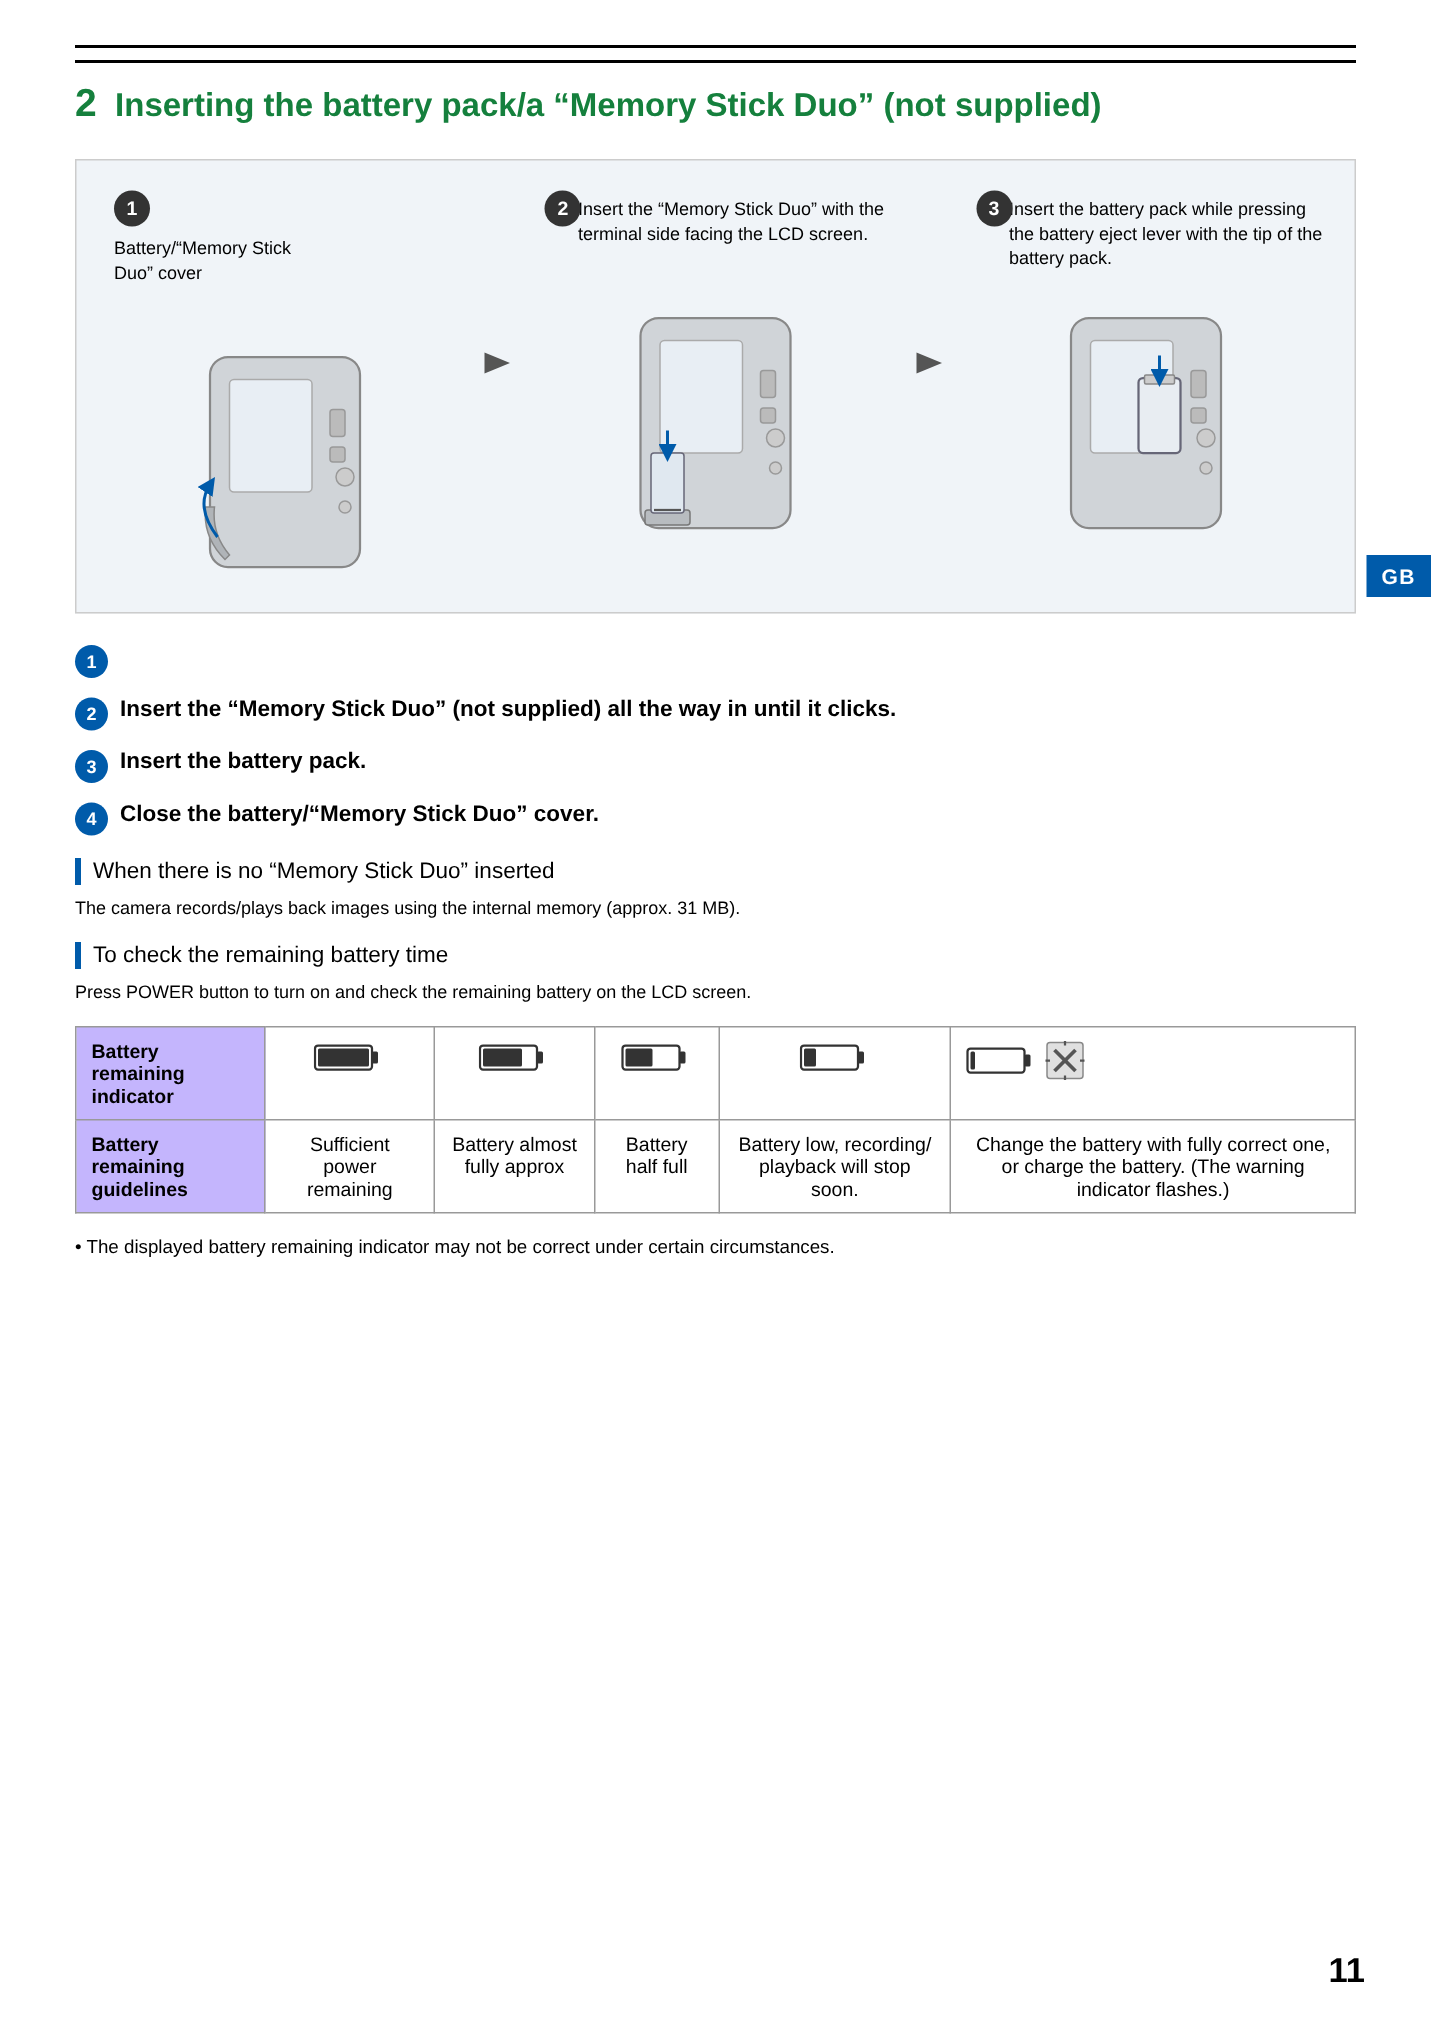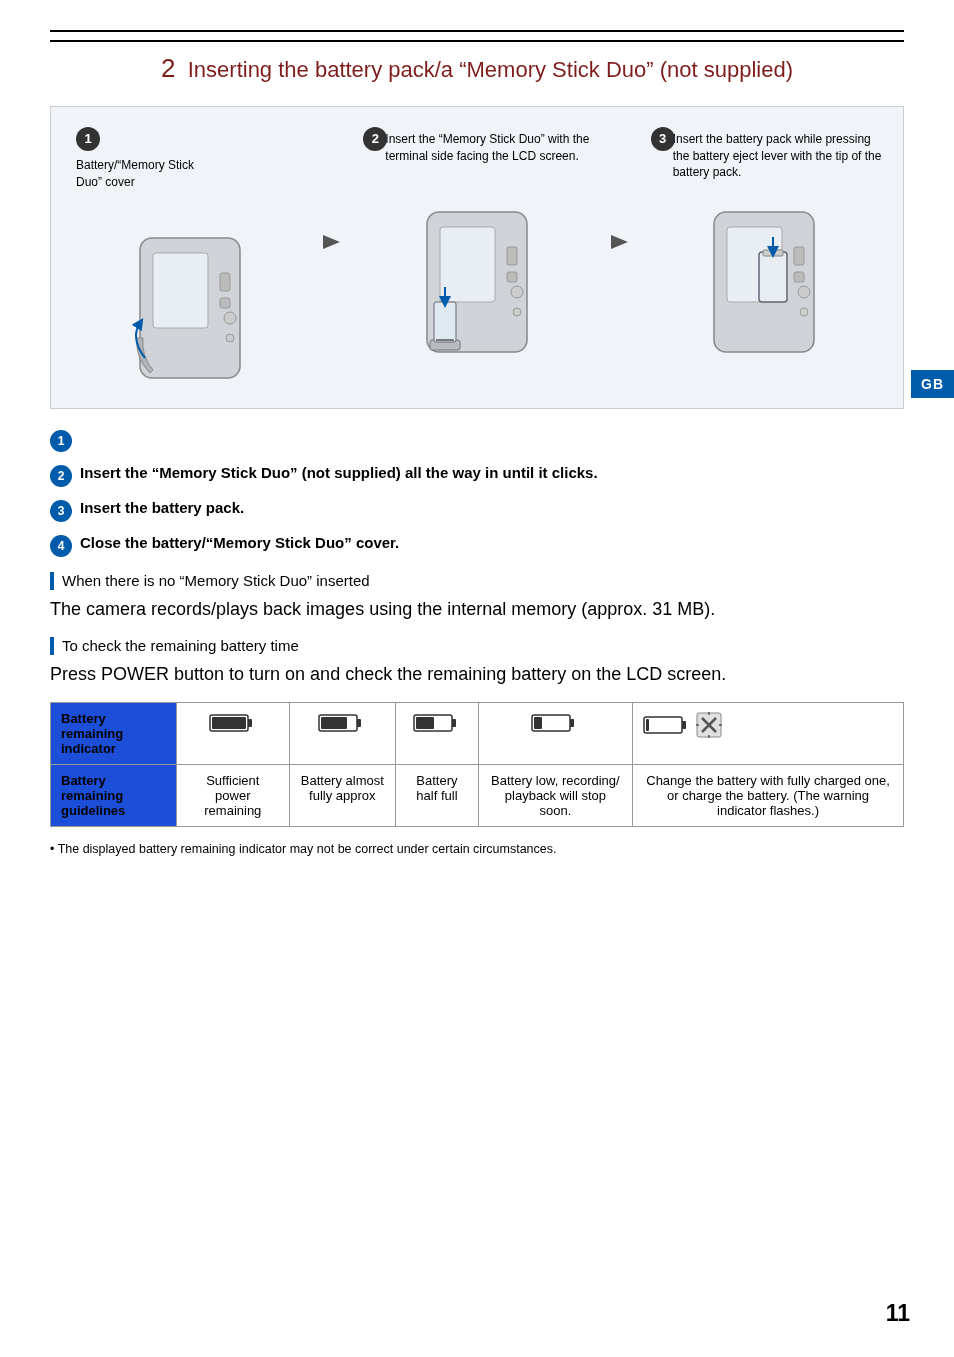--- a/index.html
+++ b/index.html
@@ -36,24 +36,23 @@
     }
 
     
     .chapter-title {
       border-top: 2px solid #000;
       padding-top: 10px;
       margin-bottom: 20px;
     }
     .chapter-title h1 {
       font-size: 22px;
-      font-weight: normal;
-      color: #7f1d1d;
+      font-weight: bold;
+      color: #15803d;
       line-height: 1.3;
-      text-align: center;
     }
     .chapter-title h1 .chapter-num {
       font-size: 26px;
     }
 
     
     .diagram-box {
       border: 1px solid #ccc;
       background: #f0f4f8;
       padding: 20px 15px;
@@ -152,40 +151,40 @@
     }
     .section-bar {
       width: 4px;
       height: 18px;
       background: #005baa;
       margin-right: 8px;
       display: inline-block;
     }
 
     .section-body {
-      font-size: 18px;
+      font-size: 12px;
       margin-bottom: 14px;
       line-height: 1.5;
     }
 
     
     .battery-table {
       width: 100%;
       border-collapse: collapse;
       margin-bottom: 12px;
       font-size: 13px;
     }
     .battery-table th, .battery-table td {
       border: 1px solid #999;
       padding: 8px 10px;
       vertical-align: top;
       text-align: center;
     }
     .battery-table th {
-      background: #1d4ed8;
+      background: #c4b5fd;
       font-weight: bold;
       text-align: left;
     }
 
     .footnotes {
       font-size: 12.5px;
       line-height: 1.6;
     }
     .footnote-item {
       margin-bottom: 3px;
@@ -403,21 +402,21 @@
     </td>
   </tr>
   <tr>
     <th>
       <strong>Battery remaining guidelines</strong>
     </th>
     <td>Sufficient power remaining</td>
     <td>Battery almost fully approx</td>
     <td>Battery half full</td>
     <td>Battery low, recording/ playback will stop soon.</td>
-    <td>Change the battery with fully charged one, or charge the battery. (The warning indicator flashes.)</td>
+    <td>Change the battery with fully correct one, or charge the battery. (The warning indicator flashes.)</td>
   </tr>
 </tbody>
   </table>
 
 <div class="footnotes">
   <div class="footnote-item">
     • <span>The displayed battery remaining indicator may not be correct under certain circumstances.</span>
   </div>
 </div>
 

